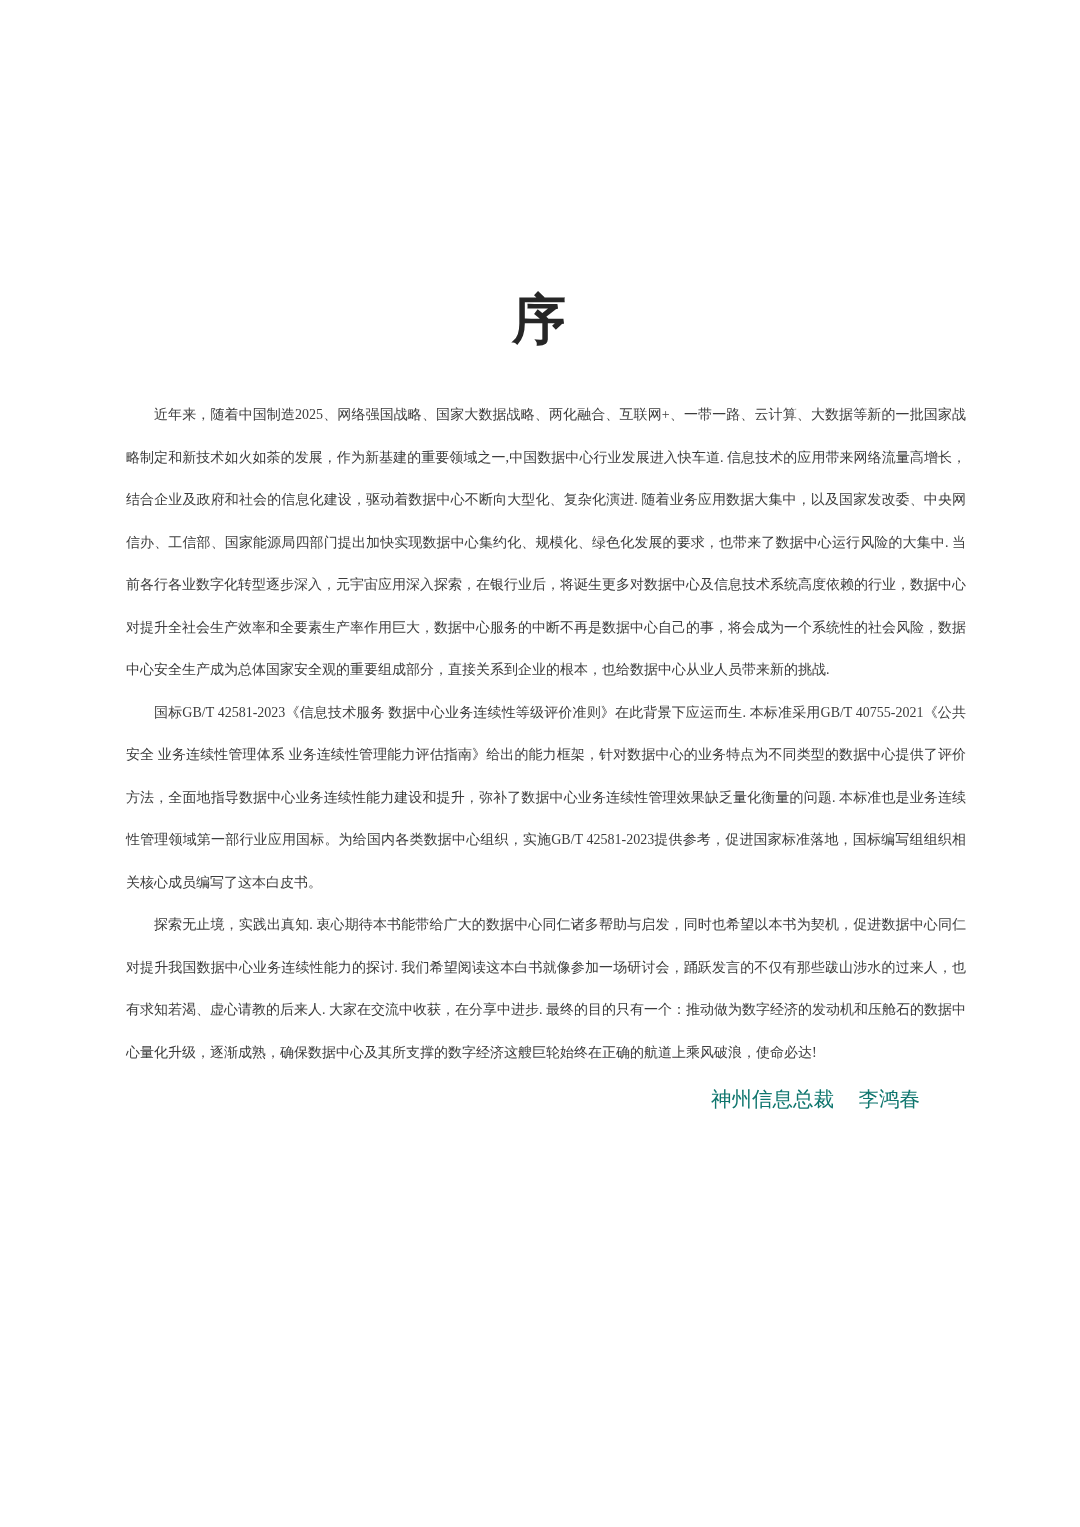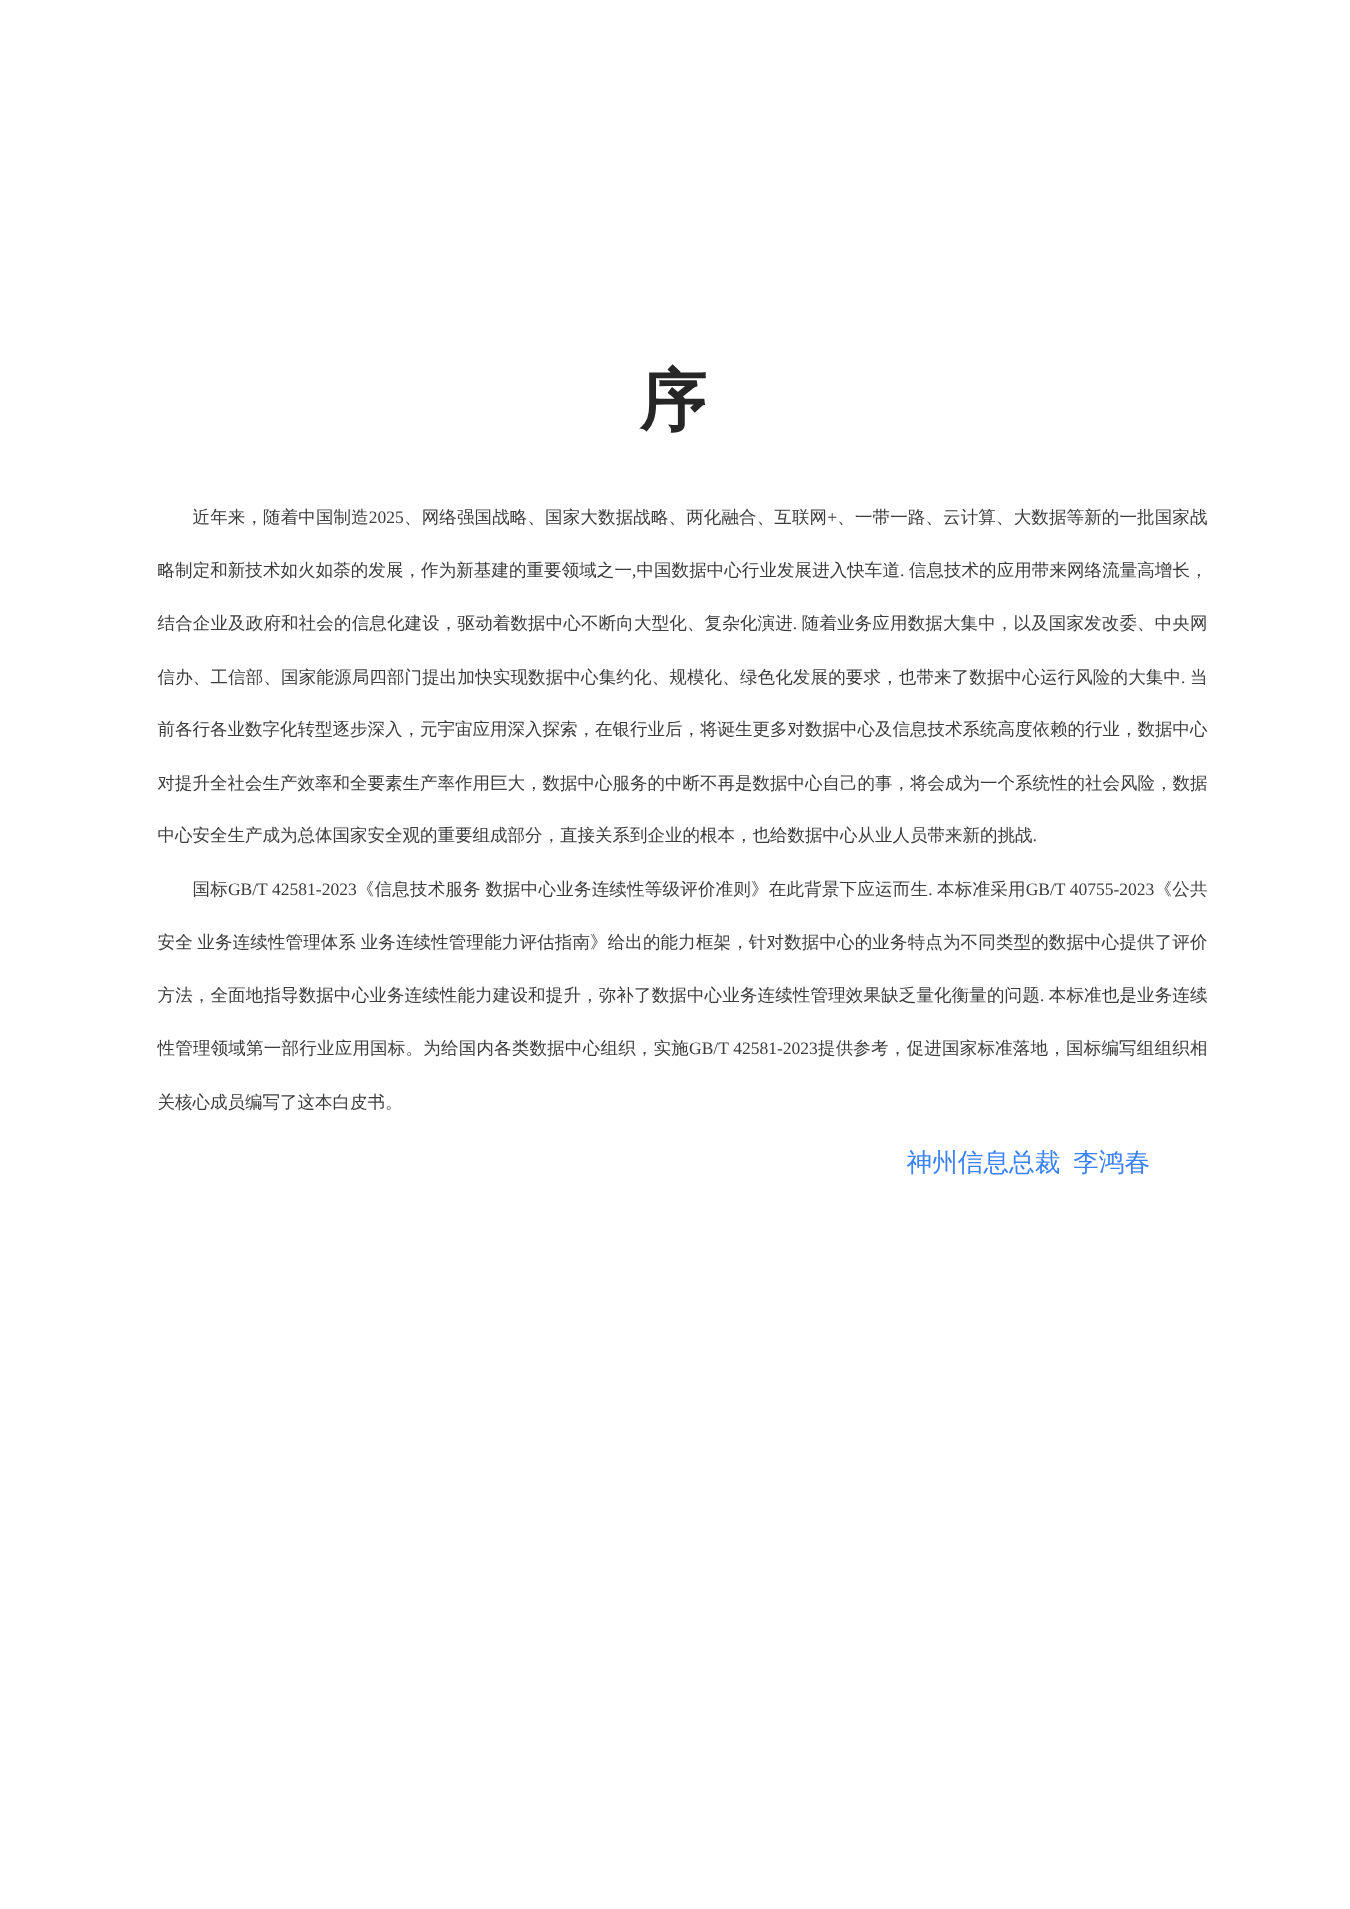--- a/index.html
+++ b/index.html
@@ -47,44 +47,46 @@
     word-break: break-all;
   }
   .signature-block {
     margin-top: 6px;
     text-align: right;
   }
   .signature-line {
     font-size: 20.5px;
     line-height: 42.5px;
     padding-right: 46px;
-    color: #3b82f6;
+    color: #0f766e;
     white-space: pre;
+    font-family: Liberation Mono, monospace;
   }
   .date-line {
     font-size: 20.5px;
     line-height: 42.5px;
     margin-top: 5px;
     padding-right: 62px;
     color: #3c3c3c;
   }
 </style>
 </head>
 <body>
 
 <div class="page">
 
   <h1 class="doc-title">序</h1>
 
   <div class="doc-body">
 
     <p class="doc-paragraph">近年来，随着中国制造2025、网络强国战略、国家大数据战略、两化融合、互联网+、一带一路、云计算、大数据等新的一批国家战略制定和新技术如火如荼的发展，作为新基建的重要领域之一,中国数据中心行业发展进入快车道. 信息技术的应用带来网络流量高增长，结合企业及政府和社会的信息化建设，驱动着数据中心不断向大型化、复杂化演进. 随着业务应用数据大集中，以及国家发改委、中央网信办、工信部、国家能源局四部门提出加快实现数据中心集约化、规模化、绿色化发展的要求，也带来了数据中心运行风险的大集中. 当前各行各业数字化转型逐步深入，元宇宙应用深入探索，在银行业后，将诞生更多对数据中心及信息技术系统高度依赖的行业，数据中心对提升全社会生产效率和全要素生产率作用巨大，数据中心服务的中断不再是数据中心自己的事，将会成为一个系统性的社会风险，数据中心安全生产成为总体国家安全观的重要组成部分，直接关系到企业的根本，也给数据中心从业人员带来新的挑战.</p>
 
-    <p class="doc-paragraph">国标GB/T 42581-2023《信息技术服务 数据中心业务连续性等级评价准则》在此背景下应运而生. 本标准采用GB/T 40755-2023《公共安全 业务连续性管理体系 业务连续性管理能力评估指南》给出的能力框架，针对数据中心的业务特点为不同类型的数据中心提供了评价方法，全面地指导数据中心业务连续性能力建设和提升，弥补了数据中心业务连续性管理效果缺乏量化衡量的问题. 本标准也是业务连续性管理领域第一部行业应用国标。为给国内各类数据中心组织，实施GB/T 42581-2023提供参考，促进国家标准落地，国标编写组组织相关核心成员编写了这本白皮书。</p>
+    <p class="doc-paragraph">国标GB/T 42581-2023《信息技术服务 数据中心业务连续性等级评价准则》在此背景下应运而生. 本标准采用GB/T 40755-2021《公共安全 业务连续性管理体系 业务连续性管理能力评估指南》给出的能力框架，针对数据中心的业务特点为不同类型的数据中心提供了评价方法，全面地指导数据中心业务连续性能力建设和提升，弥补了数据中心业务连续性管理效果缺乏量化衡量的问题. 本标准也是业务连续性管理领域第一部行业应用国标。为给国内各类数据中心组织，实施GB/T 42581-2023提供参考，促进国家标准落地，国标编写组组织相关核心成员编写了这本白皮书。</p>
 
+    <p class="doc-paragraph">探索无止境，实践出真知. 衷心期待本书能带给广大的数据中心同仁诸多帮助与启发，同时也希望以本书为契机，促进数据中心同仁对提升我国数据中心业务连续性能力的探讨. 我们希望阅读这本白书就像参加一场研讨会，踊跃发言的不仅有那些跋山涉水的过来人，也有求知若渴、虚心请教的后来人. 大家在交流中收获，在分享中进步. 最终的目的只有一个：推动做为数字经济的发动机和压舱石的数据中心量化升级，逐渐成熟，确保数据中心及其所支撑的数字经济这艘巨轮始终在正确的航道上乘风破浪，使命必达!</p>
 
     <div class="signature-block">
       <div class="signature-line">神州信息总裁  李鸿春</div>
     </div>
 
   </div>
 
 </div>
 
 </body></html>

